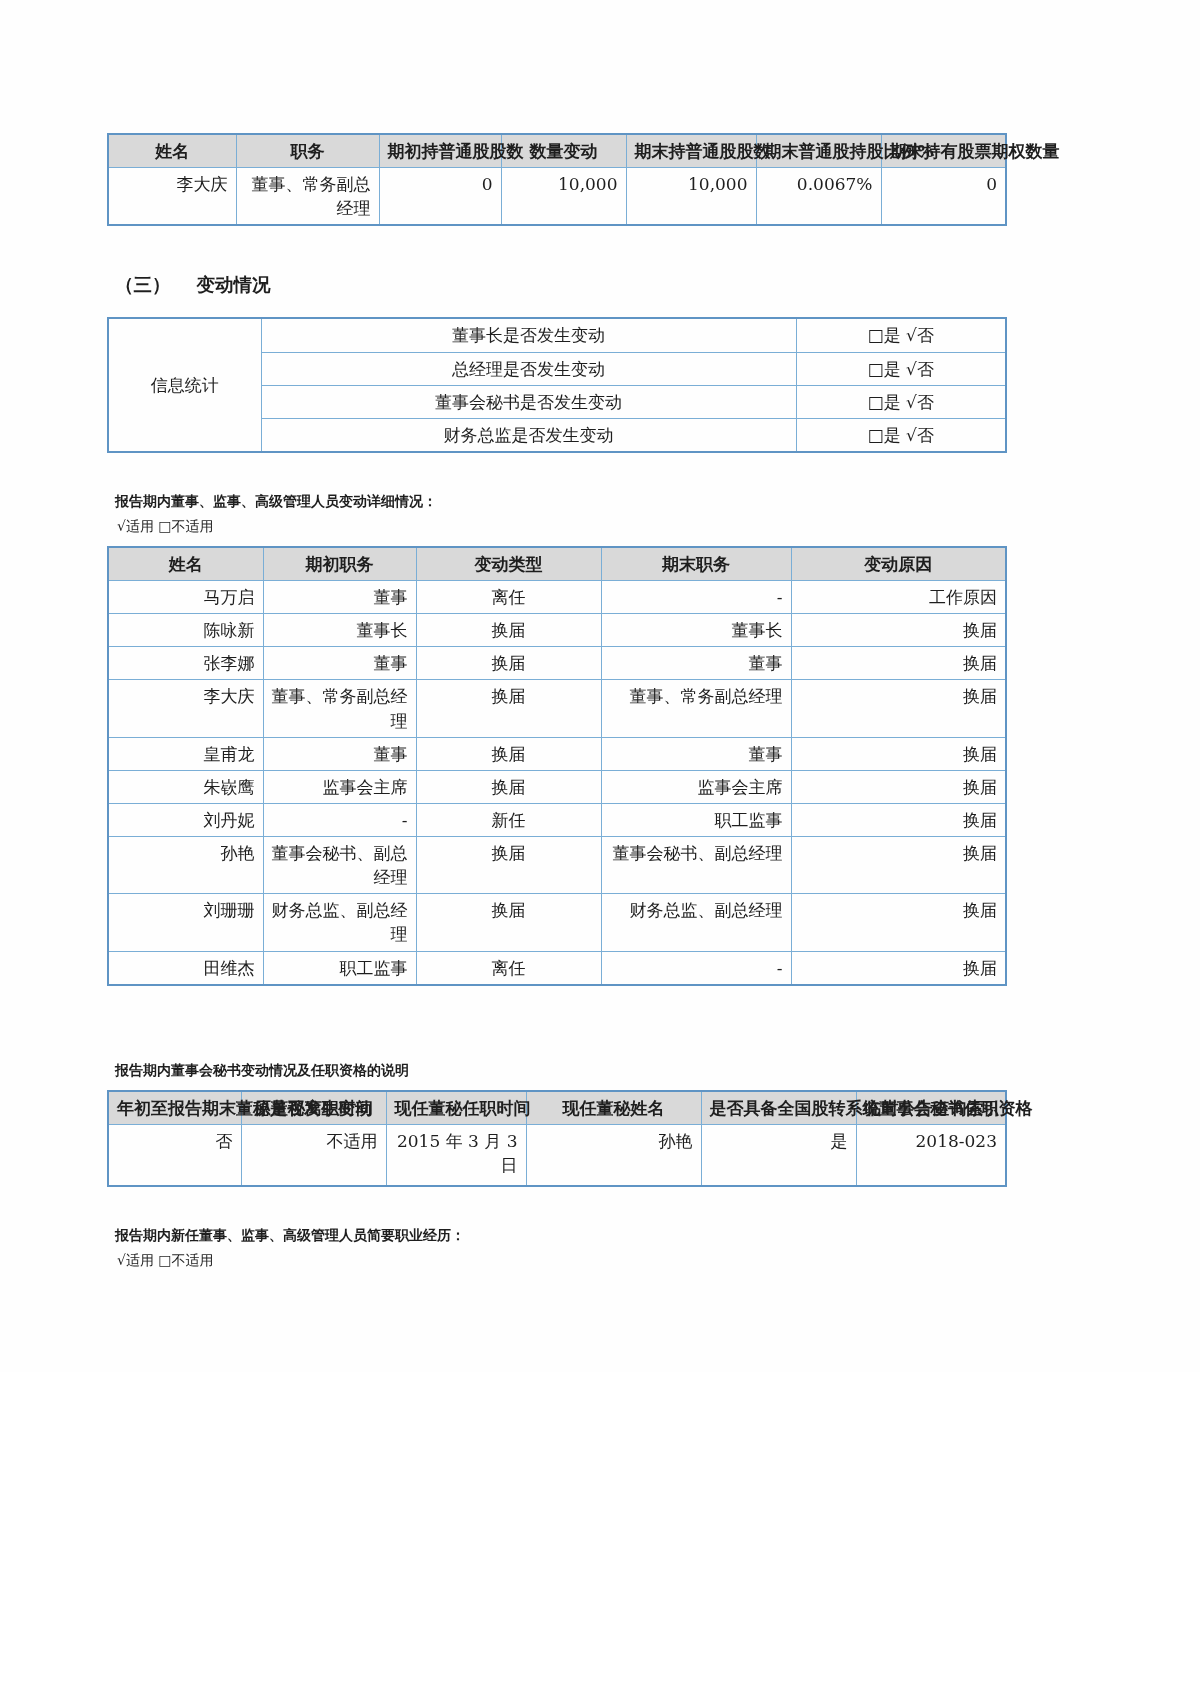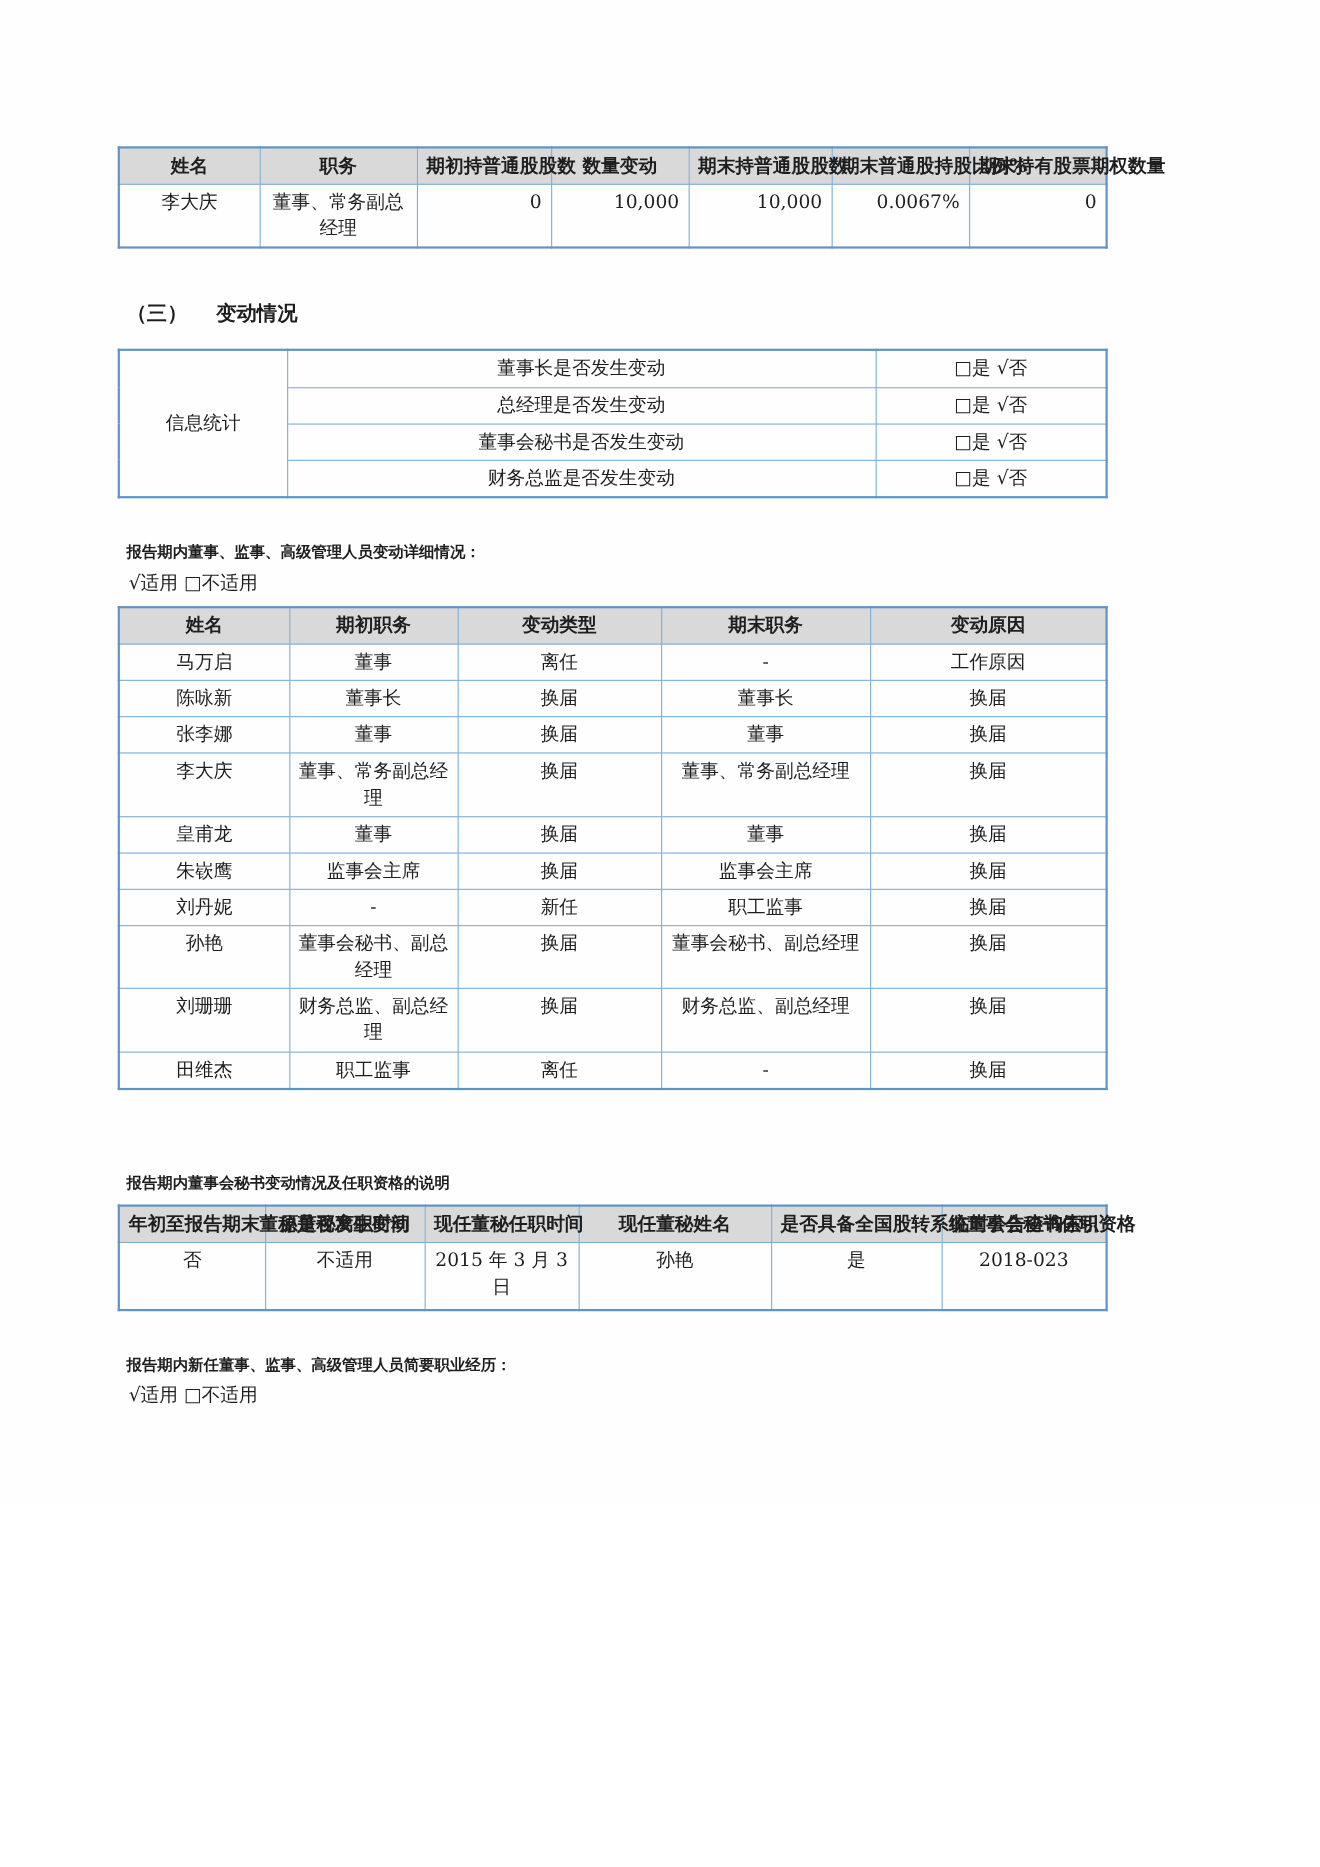--- a/index.html
+++ b/index.html
@@ -20,40 +20,40 @@
     font-size:17px; line-height:1.42;
     padding:4px 8px;
     vertical-align:top;
     word-break:break-all;
   }
   table.doc th {
     background:#d9d9d9; font-weight:bold;
     text-align:center; vertical-align:middle;
     word-break:keep-all;
   }
-  .al { text-align:center;margin-top:25px; }
+  .al { text-align:right;margin-top:25px; }
   .ac { text-align:center; }
   .ar { text-align:right; }
   .bold { font-weight:bold; }
   .vmid { vertical-align:middle !important;margin-top:19px; }
 
   .tbl1 { margin-top:133px; }
   .tbl1 td { height:26px; }
 
   .sec-heading { margin-top:46px; padding-left:8px;
                  font-size:18.5px; font-weight:bold; display:flex; }
   .sec-heading .sec-num { margin-right:26px; }
 
   .tbl2 { margin-top:20px; }
   .tbl2 td { height:29px; box-sizing:border-box; padding:2px 8px; }
 
   .sub-heading { margin-top:40px; padding-left:8px;
                  font-size:14px; font-weight:bold; }
   .sub-heading-lg-gap { margin-top:76px; }
-  .applicability { margin-top:7px; padding-left:10px; font-size:17px; }
+  .applicability { margin-top:7px; padding-left:10px; font-size:14px; }
 
   .tbl3 { margin-top:10px; }
   .tbl4 { margin-top:10px; }
   .tbl4 td { height:52px; }
 
   .page-number {
     position:absolute; left:0; right:0; top:1545px;
     text-align:center;
     font-family:"DejaVu Sans","Liberation Sans",sans-serif;
     font-size:15px; color:#3b82f6;

